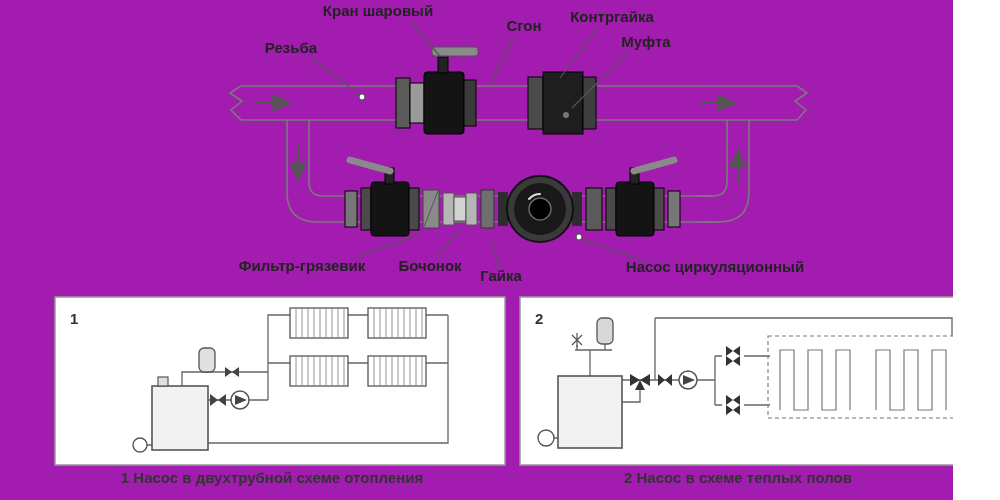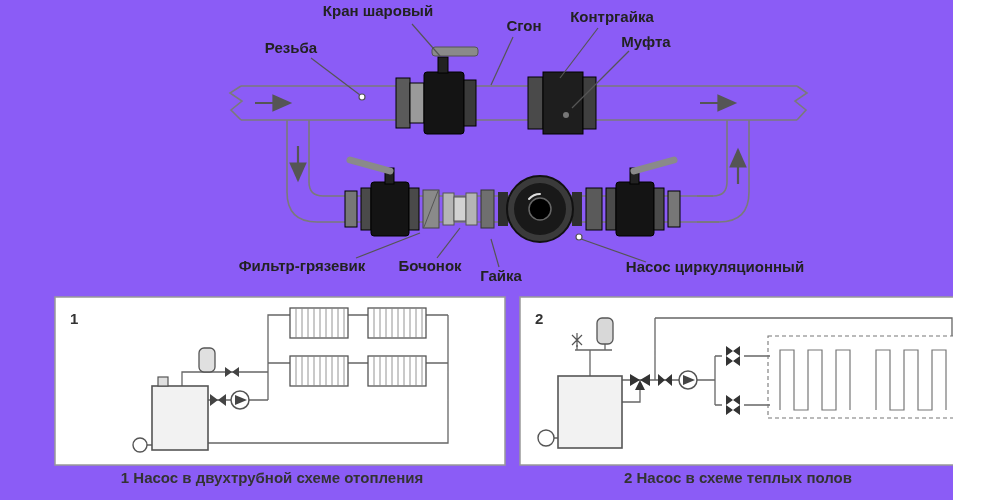--- a/index.html
+++ b/index.html
@@ -1,16 +1,16 @@
 <!DOCTYPE html>
 <html><head>
 <meta charset="utf-8">
 <style>
   html,body{margin:0;padding:0;background:#fff;}
-  .canvas{width:953px;height:500px;background:#8b5cf6;position:relative;overflow:hidden;text-align:center;}
+  .canvas{width:953px;height:500px;background:#a21caf;position:relative;overflow:hidden;text-align:center;}
   svg{display:block;}
   text{font-family:"Liberation Sans",sans-serif;fill:#222;}
   .part-label{font-size:15px;font-weight:bold;}
   .caption{font-size:15px;font-weight:bold;fill:#333;}
   .scheme-num{font-size:15px;font-weight:bold;fill:#333;}
 </style>
 </head>
 <body>
 
 <div class="canvas">

